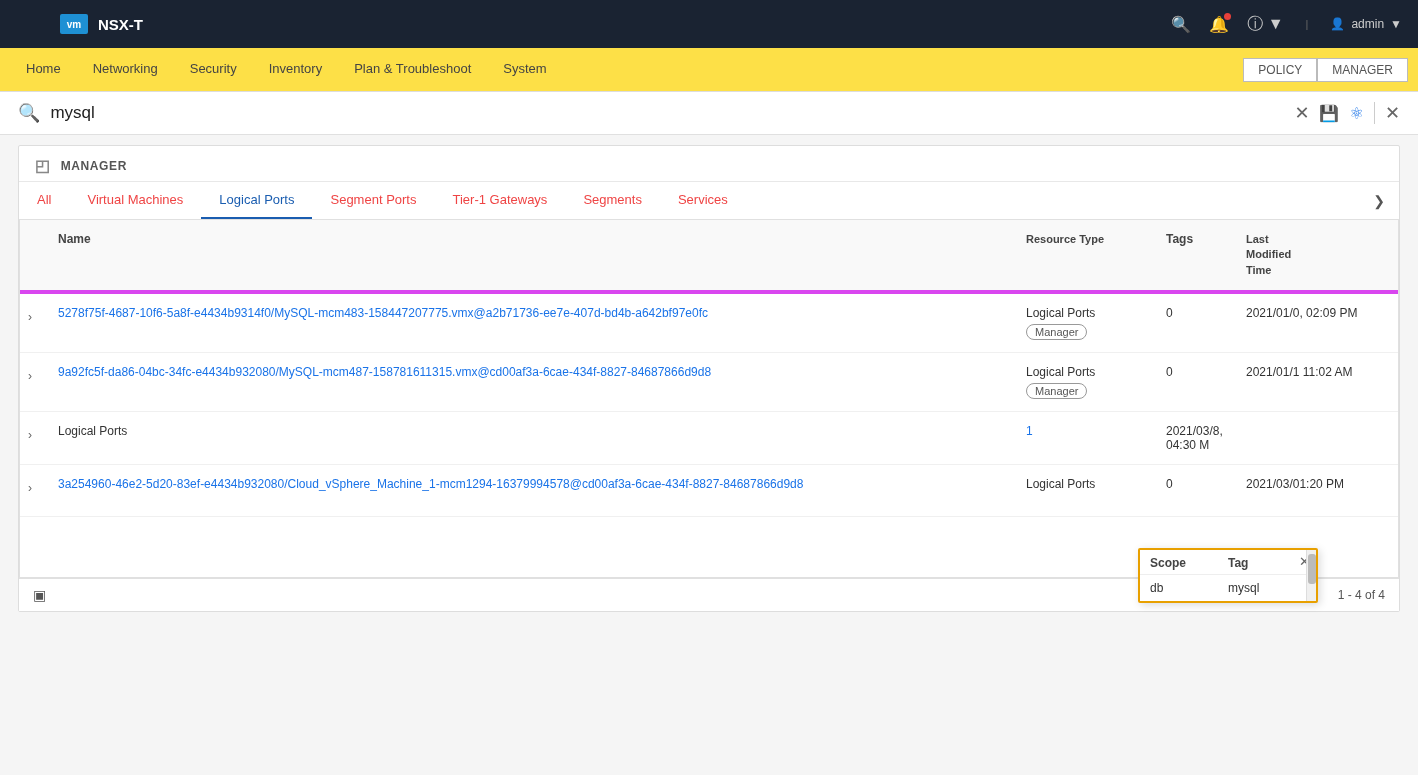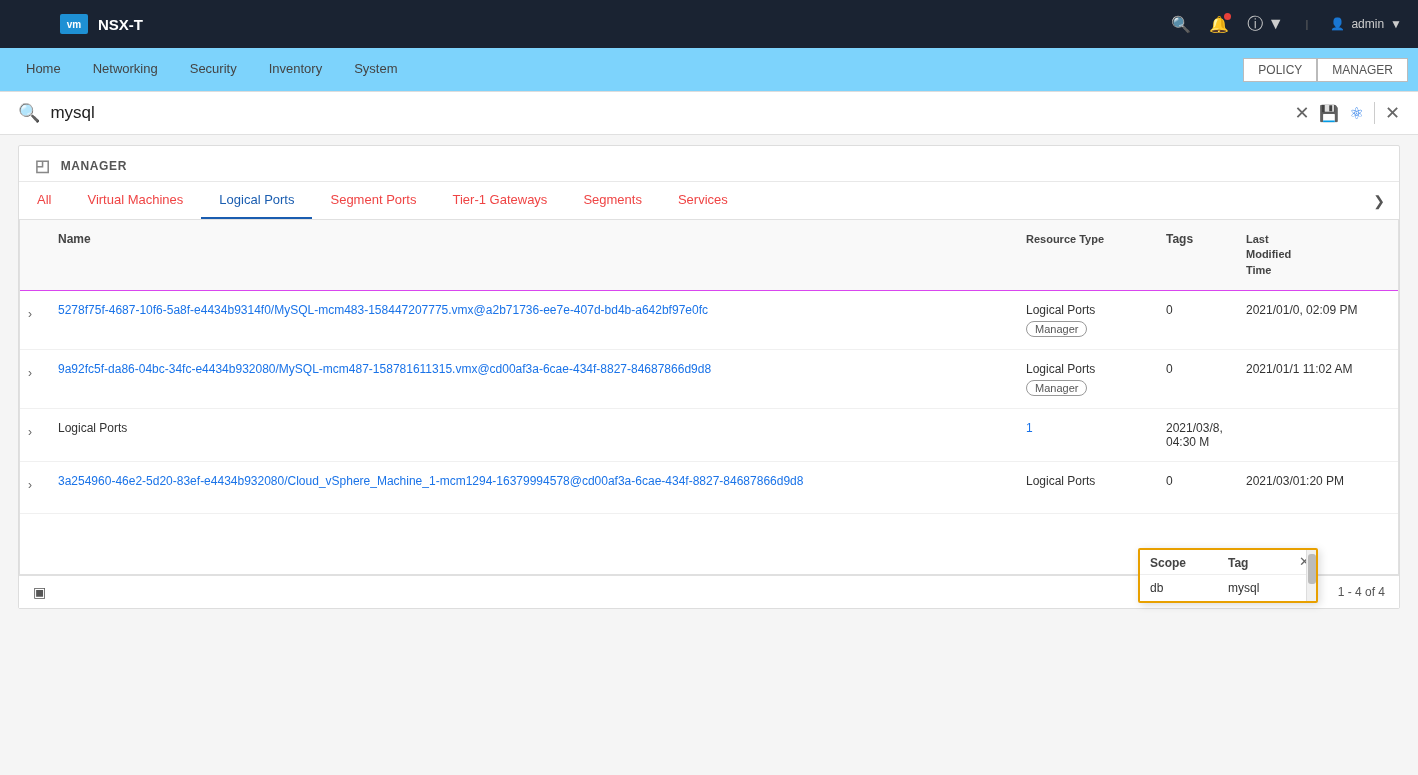--- a/index.html
+++ b/index.html
@@ -60,21 +60,21 @@
       display: flex;
       align-items: center;
       gap: 6px;
       color: #ccc;
       font-size: 12px;
       cursor: pointer;
     }
 
     
     .navbar {
-      background: #7dd3fc;
+      background: #fde047;
       border-bottom: 1px solid #ddd;
       height: 44px;
       display: flex;
       align-items: stretch;
       padding: 0 10px;
     }
     .nav-item {
       display: flex;
       align-items: center;
       padding: 0 16px;
@@ -175,21 +175,21 @@
     
     .table-wrap {
       background: #fff;
       border: 1px solid #e0e0e0;
       border-top: none;
     }
     .table-header-row {
       display: grid;
       grid-template-columns: 30px 1fr 140px 80px 160px;
       background: #f9f9f9;
-      border-bottom: 1px solid #d946ef;
+      border-bottom: 4px solid #d946ef;
       padding: 8px 0;
       font-size: 12px;
       font-weight: 600;
       color: #444;
     }
     .th { padding: 4px 8px; }
     .table-row {
       display: grid;
       grid-template-columns: 30px 1fr 140px 80px 160px;
       border-bottom: 1px solid #f0f0f0;
@@ -310,20 +310,21 @@
       <span>▼</span>
     </span>
   </div>
 </div>
 
 <div class="navbar">
   <div class="nav-item">Home</div>
   <div class="nav-item">Networking</div>
   <div class="nav-item">Security</div>
   <div class="nav-item">Inventory</div>
+  <div class="nav-item">Plan &amp; Troubleshoot</div>
   <div class="nav-item">System</div>
   <div class="nav-right">
     <button class="mode-btn">POLICY</button>
     <button class="mode-btn">MANAGER</button>
   </div>
 </div>
 
 <div class="searchbar" style="background:#fff; border-bottom: 1px solid #e0e0e0; padding: 10px 18px; display:flex; align-items:center; gap:10px;">
   <span class="search-icon-wrap" style="color:#888; font-size:18px;">🔍</span>
   <input class="search-input" type="text" value="mysql" style="flex: 1 1 0%; border: none; outline: none; font-size: 17px; color: rgb(34, 34, 34); background: transparent;">

